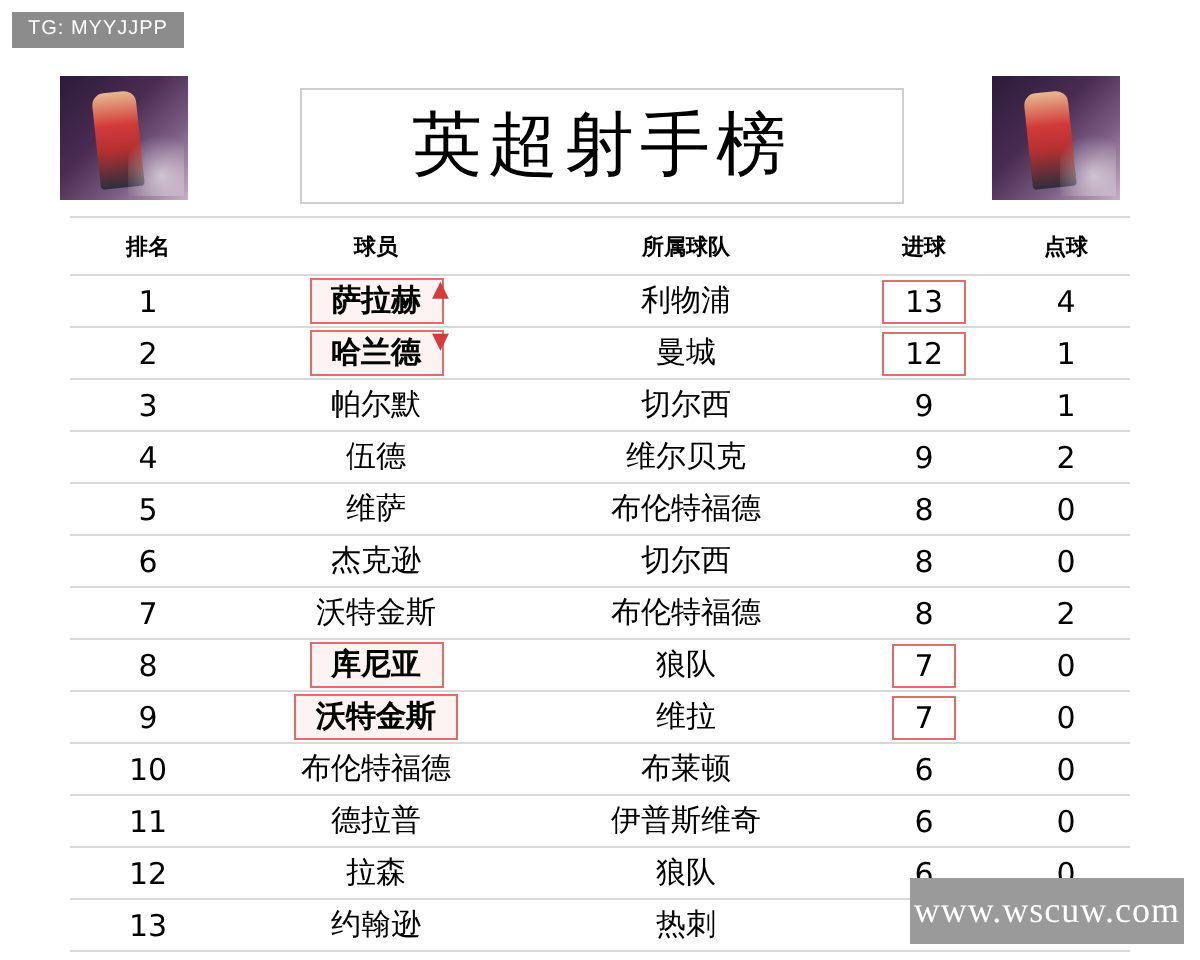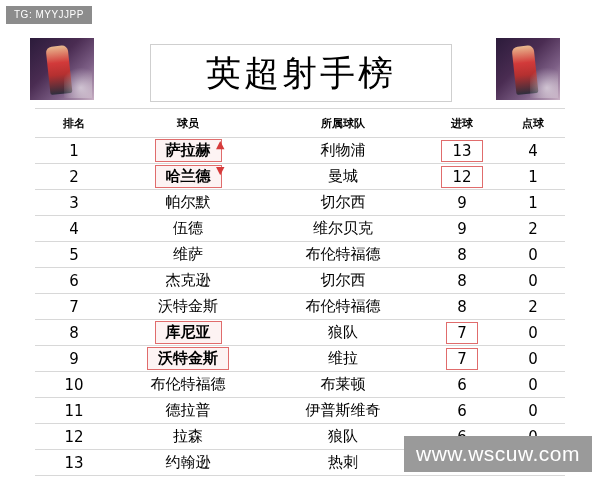--- a/index.html
+++ b/index.html
@@ -25,23 +25,23 @@
     letter-spacing: 0.5px;
     font-family: "Liberation Sans", sans-serif;
     z-index: 5;
   }
   .watermark {
     position: absolute;
     right: 8px;
     bottom: 8px;
     background: #9a9a9a;
     color: #ffffff;
-    font-size: 21px;
-    padding: 6px 12px;
-    font-family: Liberation Sans, sans-serif;
+    font-size: 18px;
+    padding: 6px 2px;
+    font-family: Liberation Serif, serif;
     letter-spacing: 0.5px;
     z-index: 5;
   }
   .header-band {
     position: relative;
     height: 78px;
     margin-top: 30px;
   }
   .title-box {
     position: absolute;

